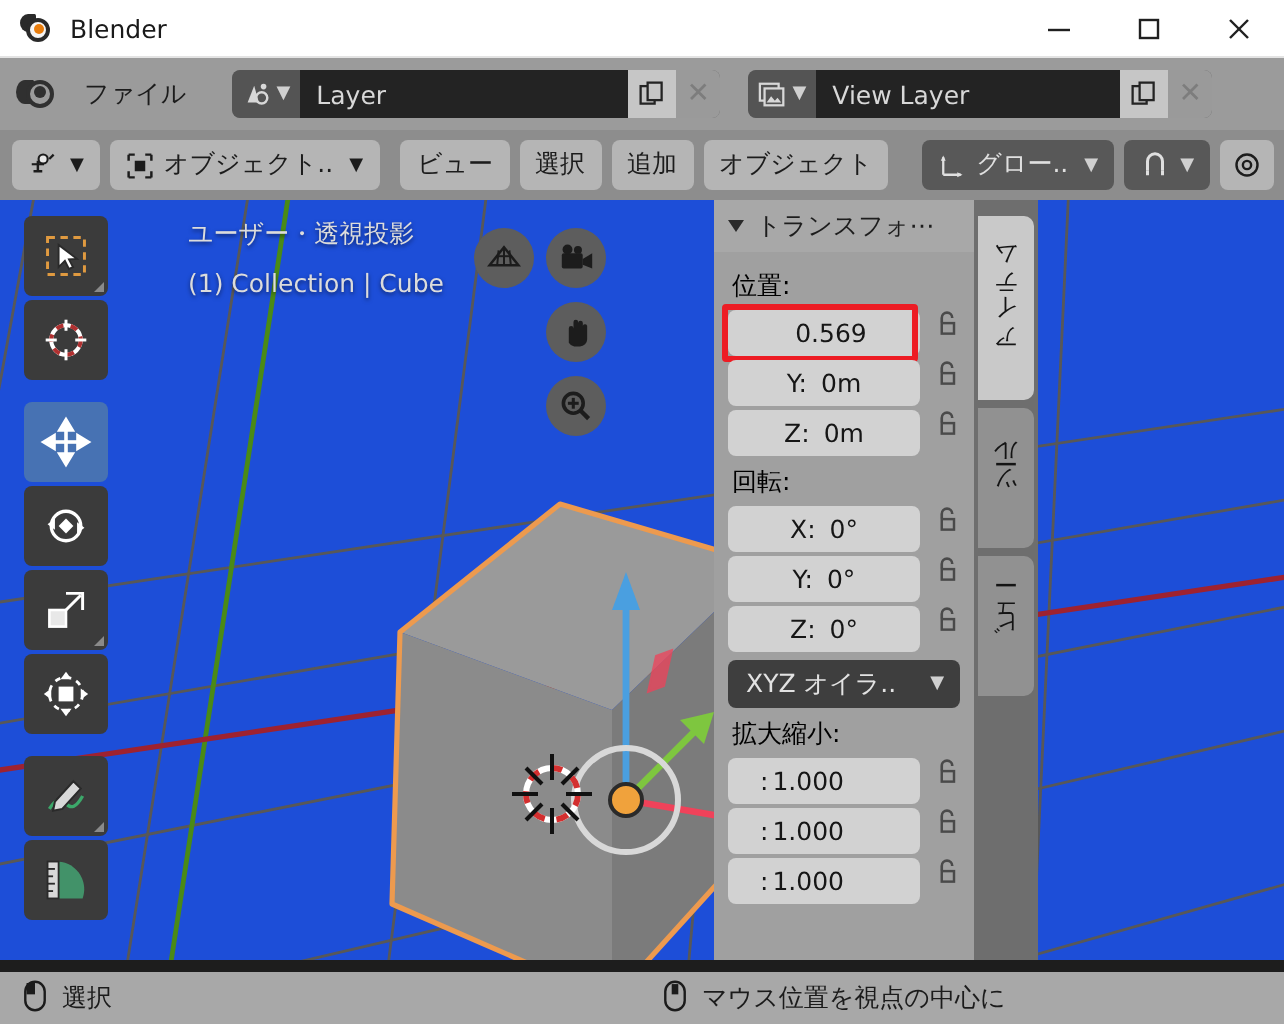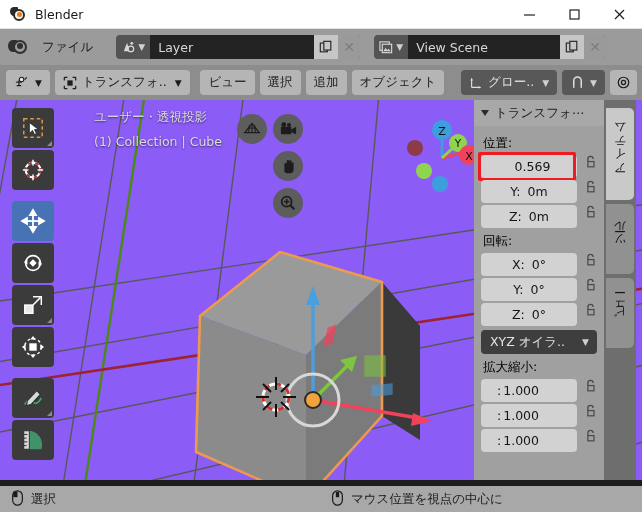--- a/index.html
+++ b/index.html
@@ -2,21 +2,21 @@
 <html><head>
 <meta charset="utf-8">
 <style>
   * { box-sizing: border-box; margin: 0; padding: 0; }
   html, body {
     width: 642px; height: 512px;
     overflow: hidden;
     font-family: "DejaVu Sans", "Liberation Sans", sans-serif;
     background: #2b2b2b;
   }
-  .app { position: relative; width: 636px; height: 512px; border-radius: 26px; }
+  .app { position: relative; width: 519px; height: 512px; border-radius: 26px; }
 
   
   .titlebar {
     position: absolute; top: 0; left: 0; width: 642px; height: 29px;
     background: #ffffff; display: flex; align-items: center;
     border-bottom: 1px solid #e3e3e3;
   }
   .tb-logo { width: 16px; height: 16px; margin-left: 10px; position: relative; }
   .tb-logo .ring {
     position: absolute; left: 3px; top: 3px; width: 12px; height: 12px;
@@ -93,21 +93,21 @@
     height: 25px; background: #b5b5b5; border-radius: 4px; display: flex;
     align-items: center; padding: 0 8px; margin-right: 5px; color: #1c1c1c;
     font-size: 12.5px; white-space: nowrap; gap: 5px;
   }
   .vhdr-btn.dark { background: #585858; color: #e0e0e0; }
   .vhdr-sep { width: 9px; }
 
   
   .viewport {
     position: absolute; top: 100px; left: 0; width: 642px; height: 380px;
-    background: #8b5cf6; overflow: hidden;
+    background: #1d4ed8; overflow: hidden;
   }
   .vp-svg { position: absolute; left: 0; top: 0; }
 
   .vp-text {
     position: absolute; color: #dcdcdc; font-size: 12.5px;
     text-shadow: 0 1px 2px rgba(0,0,0,.55); white-space: nowrap;
   }
   .vp-text.l1 { left: 94px; top: 9px; }
   .vp-text.l2 { left: 94px; top: 34px; font-size: 12.5px; }
 
@@ -267,21 +267,21 @@
 
     <div class="field-group" style="margin-left:14px;">
       <div class="fg-icon">
         <svg width="15" height="15" viewBox="0 0 16 16">
           <rect x="1" y="2" width="10" height="9" fill="none" stroke="#d8d8d8" stroke-width="1.2"></rect>
           <rect x="3.5" y="4.5" width="10" height="9" fill="#545454" stroke="#d8d8d8" stroke-width="1.2"></rect>
           <path d="M4.6 12 L7 8.6 L9 11 L10.4 9.4 L12.4 12 Z" fill="#d8d8d8"></path>
         </svg>
         <span class="chev">▼</span>
       </div>
-      <div class="fg-name" style="width:152px;">View Scene</div>
+      <div class="fg-name" style="width:152px;">View Layer</div>
       <div class="fg-copy">
         <svg width="14" height="14" viewBox="0 0 16 16">
           <rect x="1.5" y="3.5" width="8" height="10" fill="none" stroke="#242424" stroke-width="1.3"></rect>
           <rect x="5.5" y="1.5" width="8" height="10" fill="#c6c6c6" stroke="#242424" stroke-width="1.3"></rect>
         </svg>
       </div>
       <div class="fg-x">✕</div>
     </div>
   </div>
 
@@ -293,21 +293,21 @@
         <path d="M2 7 L9 7" stroke="#1c1c1c" stroke-width="1.2"></path>
         <path d="M12 4 L14.5 1.5" stroke="#1c1c1c" stroke-width="1.3"></path>
       </svg>
       <span class="chev" style="color:#1c1c1c">▼</span>
     </div>
     <div class="vhdr-btn">
       <svg width="14" height="14" viewBox="0 0 16 16">
         <path d="M1.5 1.5 L1.5 5 M1.5 1.5 L5 1.5 M14.5 1.5 L11 1.5 M14.5 1.5 L14.5 5 M1.5 14.5 L1.5 11 M1.5 14.5 L5 14.5 M14.5 14.5 L11 14.5 M14.5 14.5 L14.5 11" stroke="#1c1c1c" stroke-width="1.4" fill="none"></path>
         <rect x="5" y="5" width="6" height="6" fill="#1c1c1c"></rect>
       </svg>
-      <span>トランスフォ..</span>
+      <span>オブジェクト..</span>
       <span class="chev" style="color:#1c1c1c;margin-left:3px">▼</span>
     </div>
     <div class="vhdr-sep"></div>
     <div class="vhdr-btn">ビュー</div>
     <div class="vhdr-btn">選択</div>
     <div class="vhdr-btn">追加</div>
     <div class="vhdr-btn">オブジェクト</div>
     <div class="vhdr-sep" style="width:18px"></div>
     <div class="vhdr-btn dark">
       <svg width="14" height="14" viewBox="0 0 16 16">

